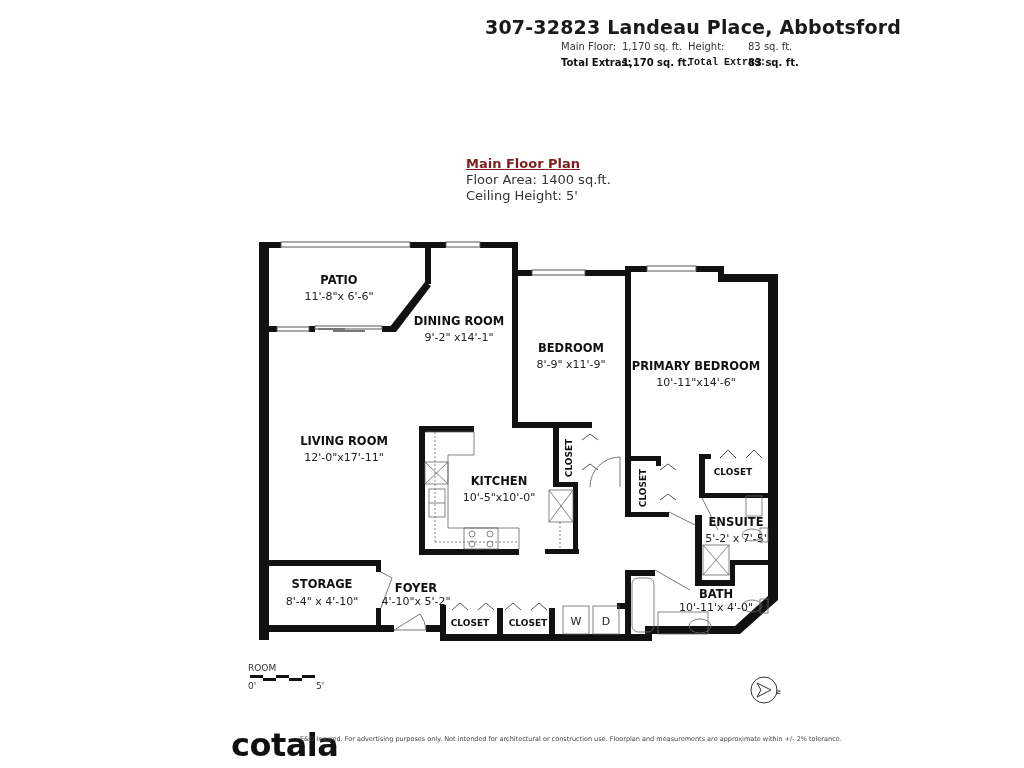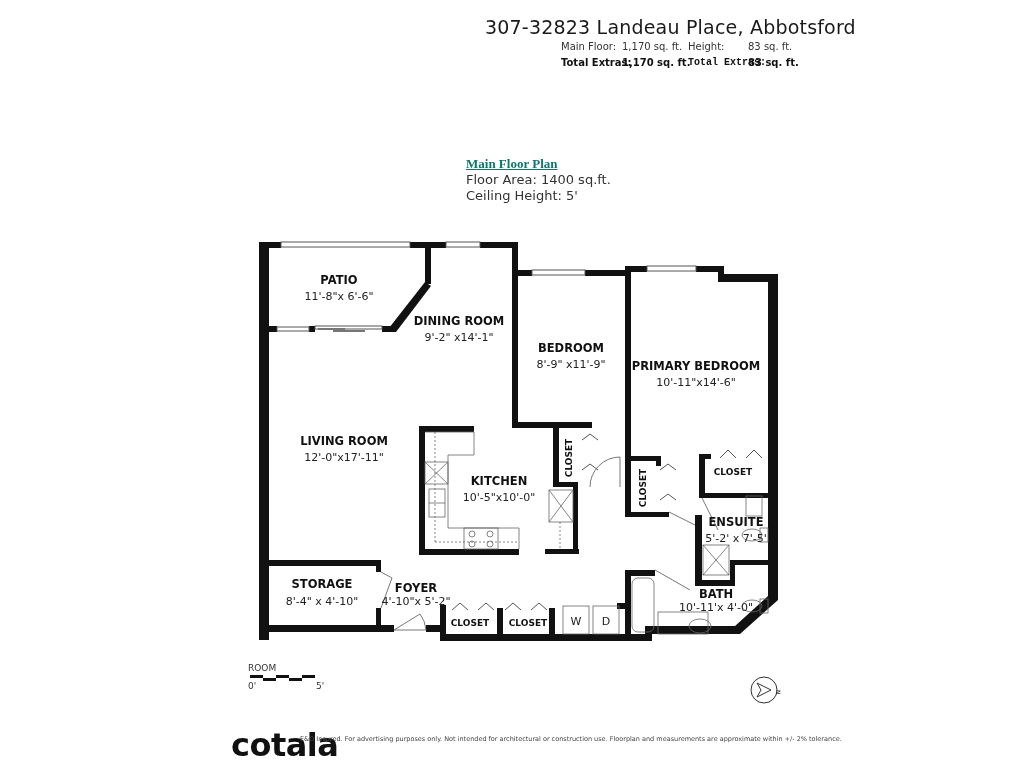--- a/index.html
+++ b/index.html
@@ -1,21 +1,21 @@
 <!DOCTYPE html>
 <html><head>
 <meta charset="utf-8">
 <style>
   html, body { margin:0; padding:0; background:#ffffff; }
   body { width:1024px; height:768px; position:relative; overflow:hidden; font-family:"DejaVu Sans", sans-serif; color:#1a1a1a; }
   .abs { position:absolute; }
-  .title { left:485px; top:16px; font-size:19px; font-weight:normal; letter-spacing:0.2px; white-space:nowrap; }
+  .title { left:485px; top:16px; font-size:19px; font-weight:bold; letter-spacing:0.2px; white-space:nowrap; }
   .meta { font-size:10px; white-space:nowrap; color:#333; }
   .plan-head { left:466px; top:156px; font-size:13px; line-height:16px; color:#333; }
-  .plan-head .h { font-weight:bold; text-decoration:underline; color:#0f766e;font-family:Liberation Serif, serif; }
+  .plan-head .h { font-weight:bold; text-decoration:underline; color:#7f1d1d; }
   svg { position:absolute; left:0; top:0; }
   .rl { font-family:"DejaVu Sans", sans-serif; font-size:11.5px; font-weight:bold; fill:#111; text-anchor:middle; }
   .rd { font-family:"DejaVu Sans", sans-serif; font-size:11px; fill:#222; text-anchor:middle; }
   .cl { font-family:"DejaVu Sans", sans-serif; font-size:9px; font-weight:bold; fill:#111; text-anchor:middle; }
   .scale-label { left:248px; top:663px; font-size:9px; color:#333; }
   .scale-0 { left:248px; top:681px; font-size:9px; color:#333; }
   .scale-5 { left:316px; top:681px; font-size:9px; color:#333; }
   .logo { left:231px; top:726px; font-size:32px; font-weight:bold; letter-spacing:-0.5px; color:#111; }
   .disclaimer { left:300px; top:735px; font-size:6.5px; color:#444; white-space:nowrap;text-align:right; }
 </style>

